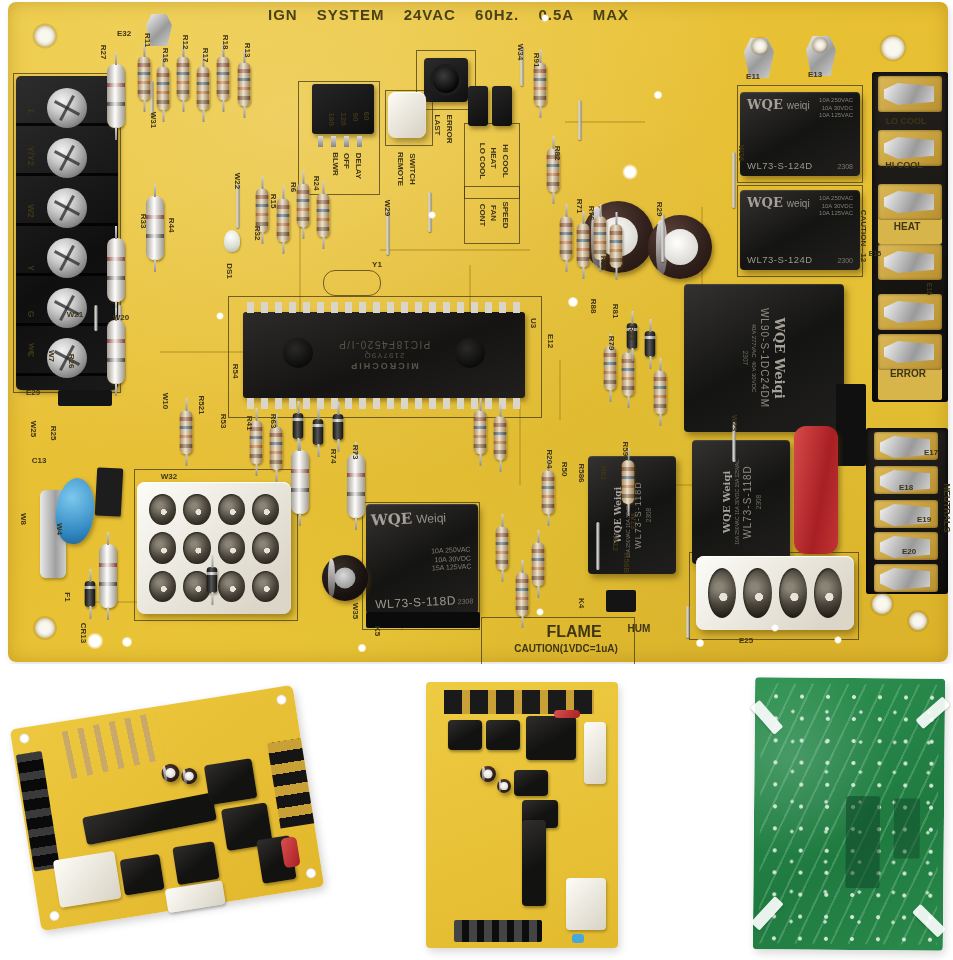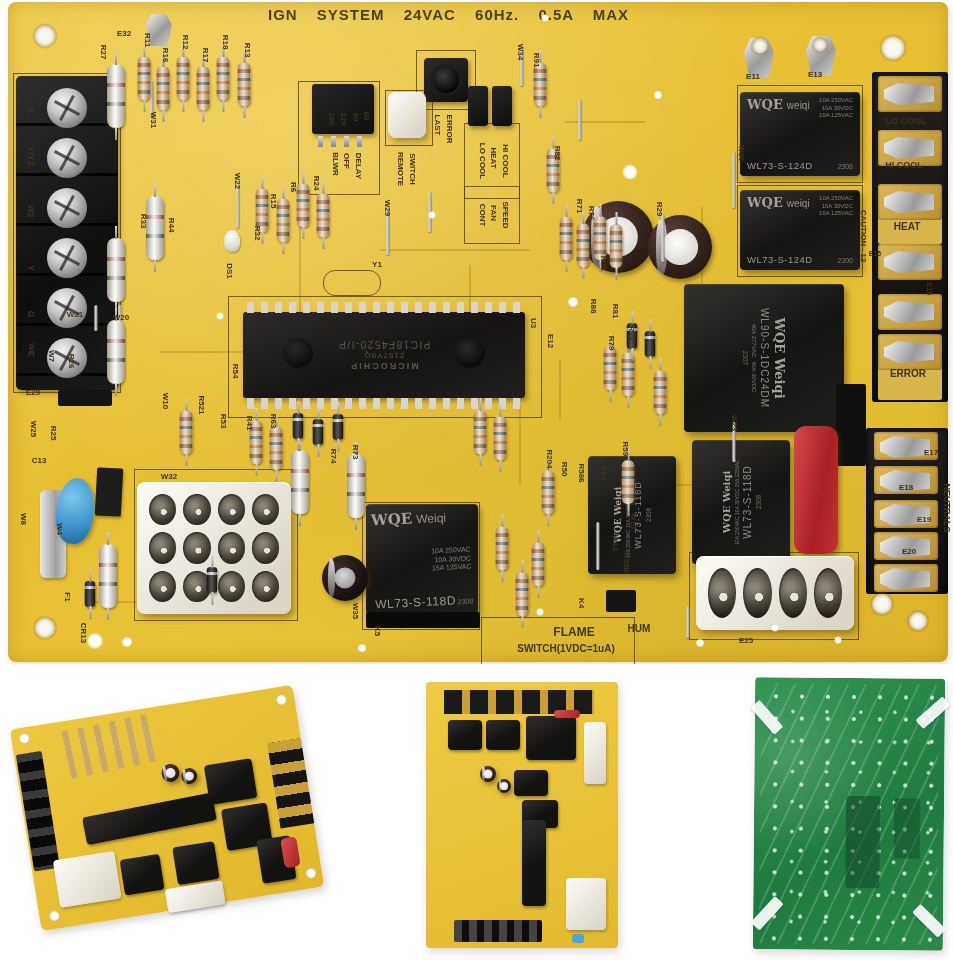--- a/index.html
+++ b/index.html
@@ -554,22 +554,22 @@
         <div class="lbl" style="left: 907px; top: 227px; font-size: 10px; transform: translate(-50%, -50%);">HEAT</div>
         <div class="lbl" style="left: 875px; top: 253px; font-size: 7px; transform: translate(-50%, -50%);">E15</div>
         <div class="lbl" style="left: 929px; top: 289px; font-size: 7px; transform: translate(-50%, -50%) rotate(90deg);">E16</div>
         <div class="lbl" style="left: 908px; top: 374px; font-size: 10px; transform: translate(-50%, -50%);">ERROR</div>
         <div class="lbl" style="left: 863px; top: 236px; font-size: 8px; transform: translate(-50%, -50%) rotate(90deg);">CAUTION - 12</div>
         <div class="lbl" style="left: 946px; top: 508px; font-size: 9px; transform: translate(-50%, -50%) rotate(90deg);">NEUTRALS</div>
         <div class="lbl" style="left: 931px; top: 453px; transform: translate(-50%, -50%);">E17</div>
         <div class="lbl" style="left: 906px; top: 488px; transform: translate(-50%, -50%);">E18</div>
         <div class="lbl" style="left: 924px; top: 520px; transform: translate(-50%, -50%);">E19</div>
         <div class="lbl" style="left: 909px; top: 552px; transform: translate(-50%, -50%);">E20</div>
-        <div class="lbl" style="left: 574px; top: 632px; font-size: 12px; transform: translate(-50%, -50%);">FLAME</div>
-        <div class="lbl" style="left: 566px; top: 649px; font-size: 10px; transform: translate(-50%, -50%);">SWITCH(1VDC=1uA)</div>
+        <div class="lbl" style="left: 574px; top: 632px; font-size: 16px; transform: translate(-50%, -50%);">FLAME</div>
+        <div class="lbl" style="left: 566px; top: 649px; font-size: 10px; transform: translate(-50%, -50%);">CAUTION(1VDC=1uA)</div>
       </div>
     <div class="layer">
         <div class="hole" style="left: 45px; top: 36px; width: 21px; height: 21px; transform: translate(-50%, -50%);"></div>
         <div class="hole" style="left: 893px; top: 48px; width: 23px; height: 23px; transform: translate(-50%, -50%);"></div>
         <div class="hole" style="left: 45px; top: 628px; width: 20px; height: 20px; transform: translate(-50%, -50%);"></div>
         <div class="hole" style="left: 882px; top: 604px; width: 20px; height: 20px; transform: translate(-50%, -50%);"></div>
         <div class="hole" style="left: 918px; top: 621px; width: 18px; height: 18px; transform: translate(-50%, -50%);"></div>
         <div class="hole" style="left: 760px; top: 46px; width: 15px; height: 15px; transform: translate(-50%, -50%);"></div>
         <div class="hole" style="left: 820px; top: 45px; width: 13px; height: 13px; transform: translate(-50%, -50%);"></div>
       </div>

